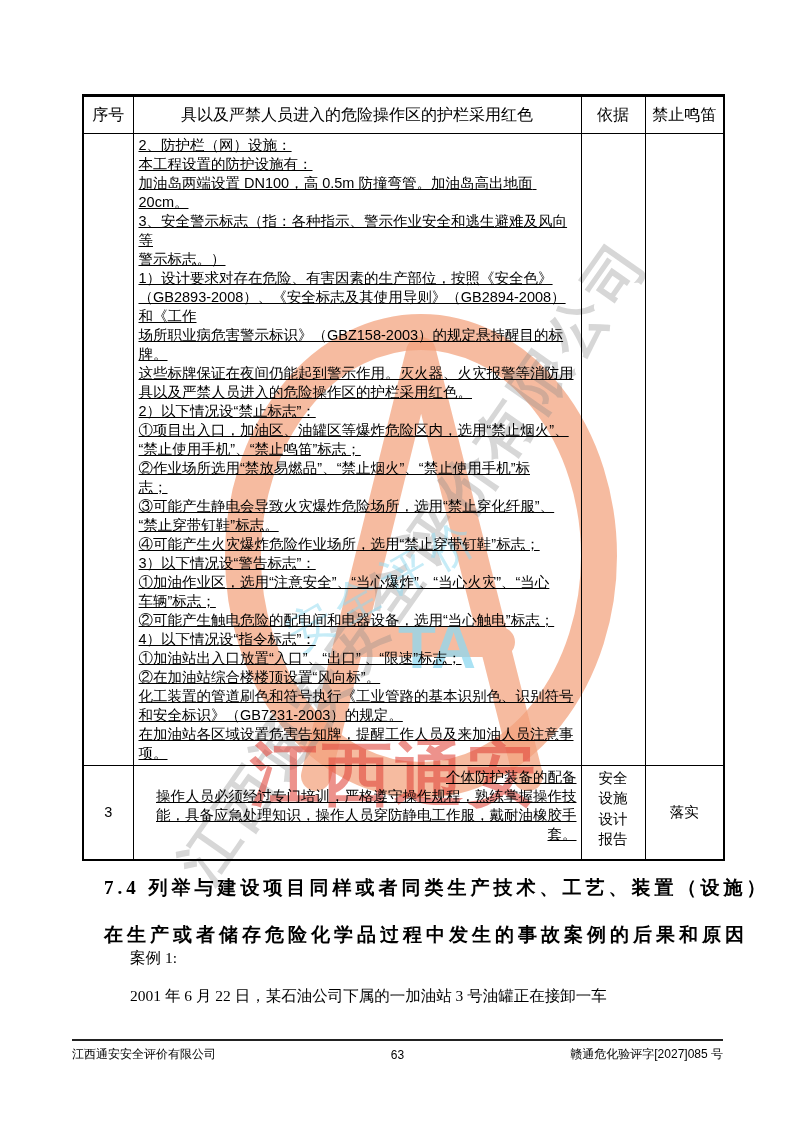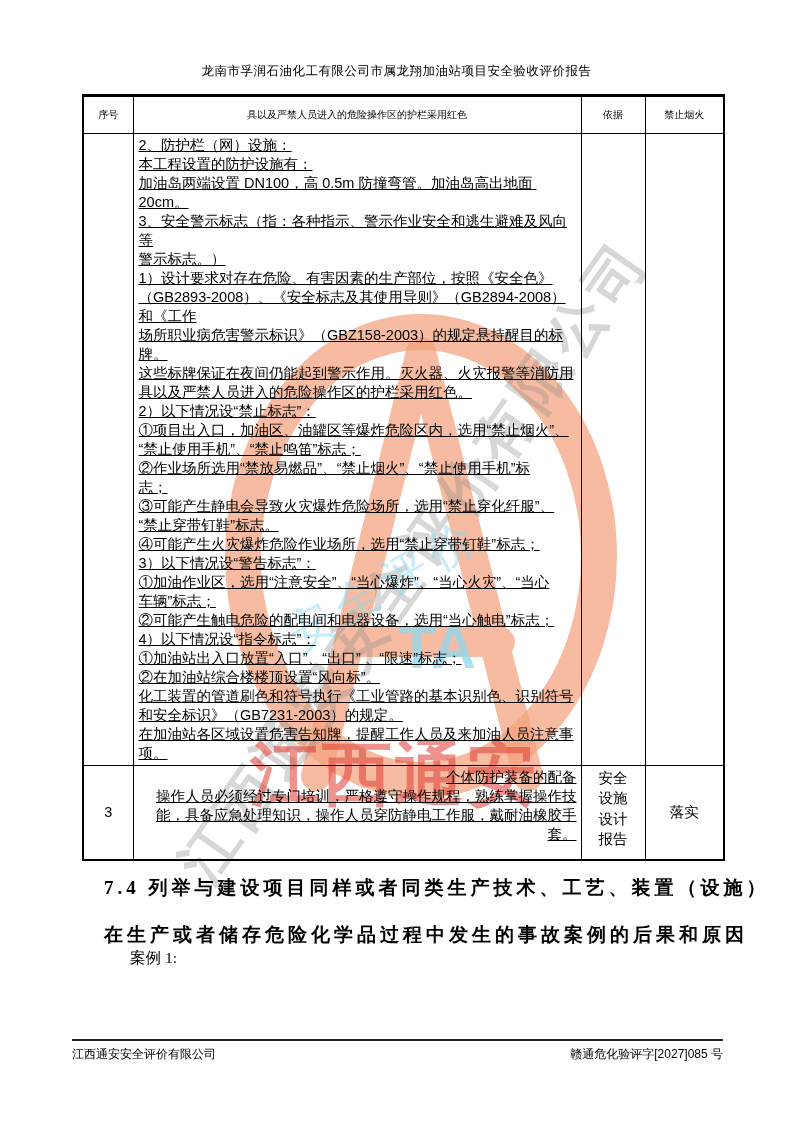--- a/index.html
+++ b/index.html
@@ -22,21 +22,21 @@
     width: 641px; table-layout: fixed;
     border-collapse: collapse;
     border: 2px solid #000; border-top: 3px solid #000;
   }
   table.measures-table td, table.measures-table th {
     border: 1px solid #000;
     vertical-align: top;
     font-weight: normal;
   }
   th.hcell {
-    height: 38px; font-weight: bold; font-size: 10px;
+    height: 38px; font-weight: bold; font-size: 16px;
     text-align: center; vertical-align: middle !important;
   }
   .cell-seq { text-align: center; vertical-align: middle !important; font-size: 14.5px; }
   .cell-measures {
     font-size: 14.5px; line-height: 19px;
     padding: 2px 4px 2px 5px; white-space: pre-wrap; text-decoration: underline;
   }
   .cell-basis {
     font-size: 14.5px; line-height: 20.4px; padding: 2px 11px;
     text-align: center; white-space: pre-wrap;
@@ -74,35 +74,34 @@
   .watermark {
     position: absolute; top: 0; left: 0; width: 793px; height: 1122px;
     pointer-events: none; mix-blend-mode: multiply; z-index: 5;
   }
 </style>
 </head>
 <body>
 
 <div class="page">
 
-  <div class="header-title">龙南市孚润石油化工有限公司市属龙翔加油站项目安全验收评价报告</div>
 
   <table class="measures-table">
     <colgroup>
       <col style="width:50px">
         <col style="width:448px">
         <col style="width:64px">
         <col style="width:79px">
     </colgroup>
     <tbody>
         <tr>
       <th class="hcell">序号</th>
       <th class="hcell">具以及严禁人员进入的危险操作区的护栏采用红色</th>
       <th class="hcell">依据</th>
-      <th class="hcell">禁止烟火</th>
+      <th class="hcell">禁止鸣笛</th>
     </tr>
     <tr class="row-two">
       <td class="cell-seq"></td>
       <td class="cell-measures">2、防护栏（网）设施：
 本工程设置的防护设施有：
 加油岛两端设置 DN100，高 0.5m 防撞弯管。加油岛高出地面 20cm。
 3、安全警示标志（指：各种指示、警示作业安全和逃生避难及风向等
 警示标志。）
 1）设计要求对存在危险、有害因素的生产部位，按照《安全色》
 （GB2893-2008）、《安全标志及其使用导则》（GB2894-2008）和《工作
@@ -144,23 +143,25 @@
       <td class="cell-status">落实</td>
     </tr>
   </tbody>
     </table>
 
 
   <div class="section-heading">7.4 列举与建设项目同样或者同类生产技术、工艺、装置（设施）
 在生产或者储存危险化学品过程中发生的事故案例的后果和原因</div>
 
   <div class="case-label">案例 1:</div>
+  <div class="case-text">2001 年 6 月 22 日，某石油公司下属的一加油站 3 号油罐正在接卸一车</div>
 
   <div class="footer-rule"></div>
   <div class="footer-row">
+    <span class="footer-center">63</span>
     <span class="footer-left">江西通安安全评价有限公司</span>
     <span class="footer-right">赣通危化验评字[2027]085 号</span>
   </div>
 
   <svg class="watermark" viewBox="0 0 793 1122" xmlns="http://www.w3.org/2000/svg">
     <g>
       <ellipse cx="421" cy="556" rx="178" ry="224" fill="none" stroke-width="36" opacity="0.72" stroke="#f2a17c"></ellipse>
       <path d="M421,352 L316,776 M421,352 L528,776 M362,642 L500,642" fill="none" stroke-width="30" stroke-linecap="round" opacity="0.72" stroke="#f2a17c"></path>
     </g>
     <text transform="translate(430,572) rotate(-55)" text-anchor="middle" font-size="58" letter-spacing="6" opacity="0.34" font-weight="bold" fill="#8a8a8a">江西通安安全评价有限公司</text>

